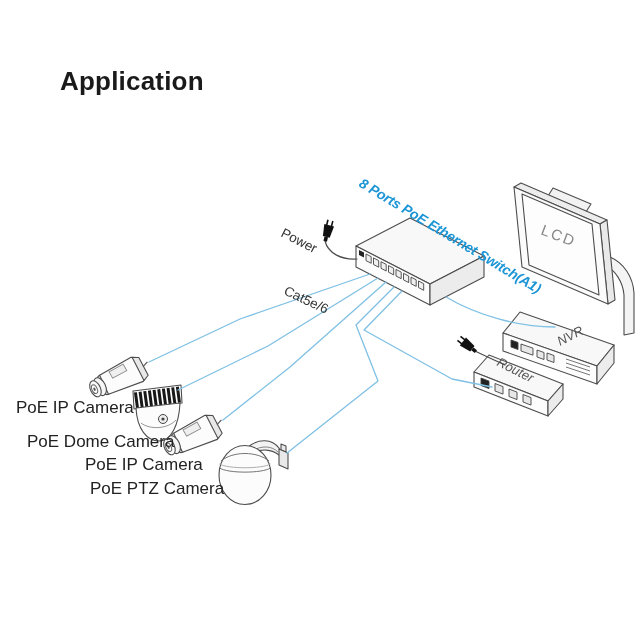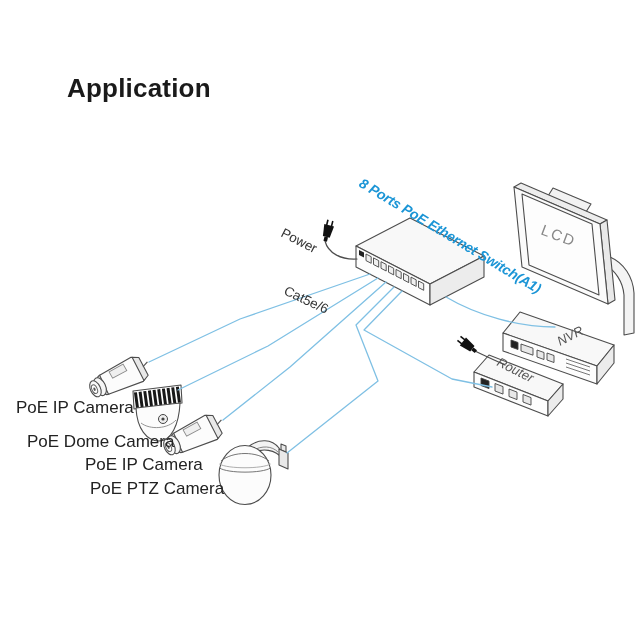--- a/index.html
+++ b/index.html
@@ -1,18 +1,18 @@
 <!DOCTYPE html>
 <html><head>
 <meta charset="utf-8">
 <style>
   html,body{margin:0;padding:0;background:#fff;}
   .canvas{position:relative;width:640px;height:640px;background:#ffffff;overflow:hidden;
           font-family:"Liberation Sans",sans-serif;}
-  .page-title{position:absolute;left:52px;top:58px;margin:15px;font-size:26px;font-weight:700;
+  .page-title{position:absolute;left:52px;top:58px;margin:8px;font-size:26px;font-weight:700;
               color:#1a1a1a;letter-spacing:0.2px;font-family:"Liberation Sans",sans-serif;}
   svg{position:absolute;left:0;top:0;}
   svg text{font-family:"Liberation Sans",sans-serif;}
   .lineart{stroke:#4d4d4d;stroke-width:1.1;stroke-linejoin:round;}
   .cable{fill:none;stroke:#7fc0e4;stroke-width:1.3;stroke-linejoin:round;stroke-linecap:round;}
   .graycable{fill:none;stroke:#4d4d4d;stroke-width:1.2;stroke-linecap:round;}
   .devlabel{font-size:13px;font-style:italic;fill:#555;}
   .annot{font-size:13.5px;fill:#333;}
   .camlabel{font-size:17px;fill:#222;}
 </style>

